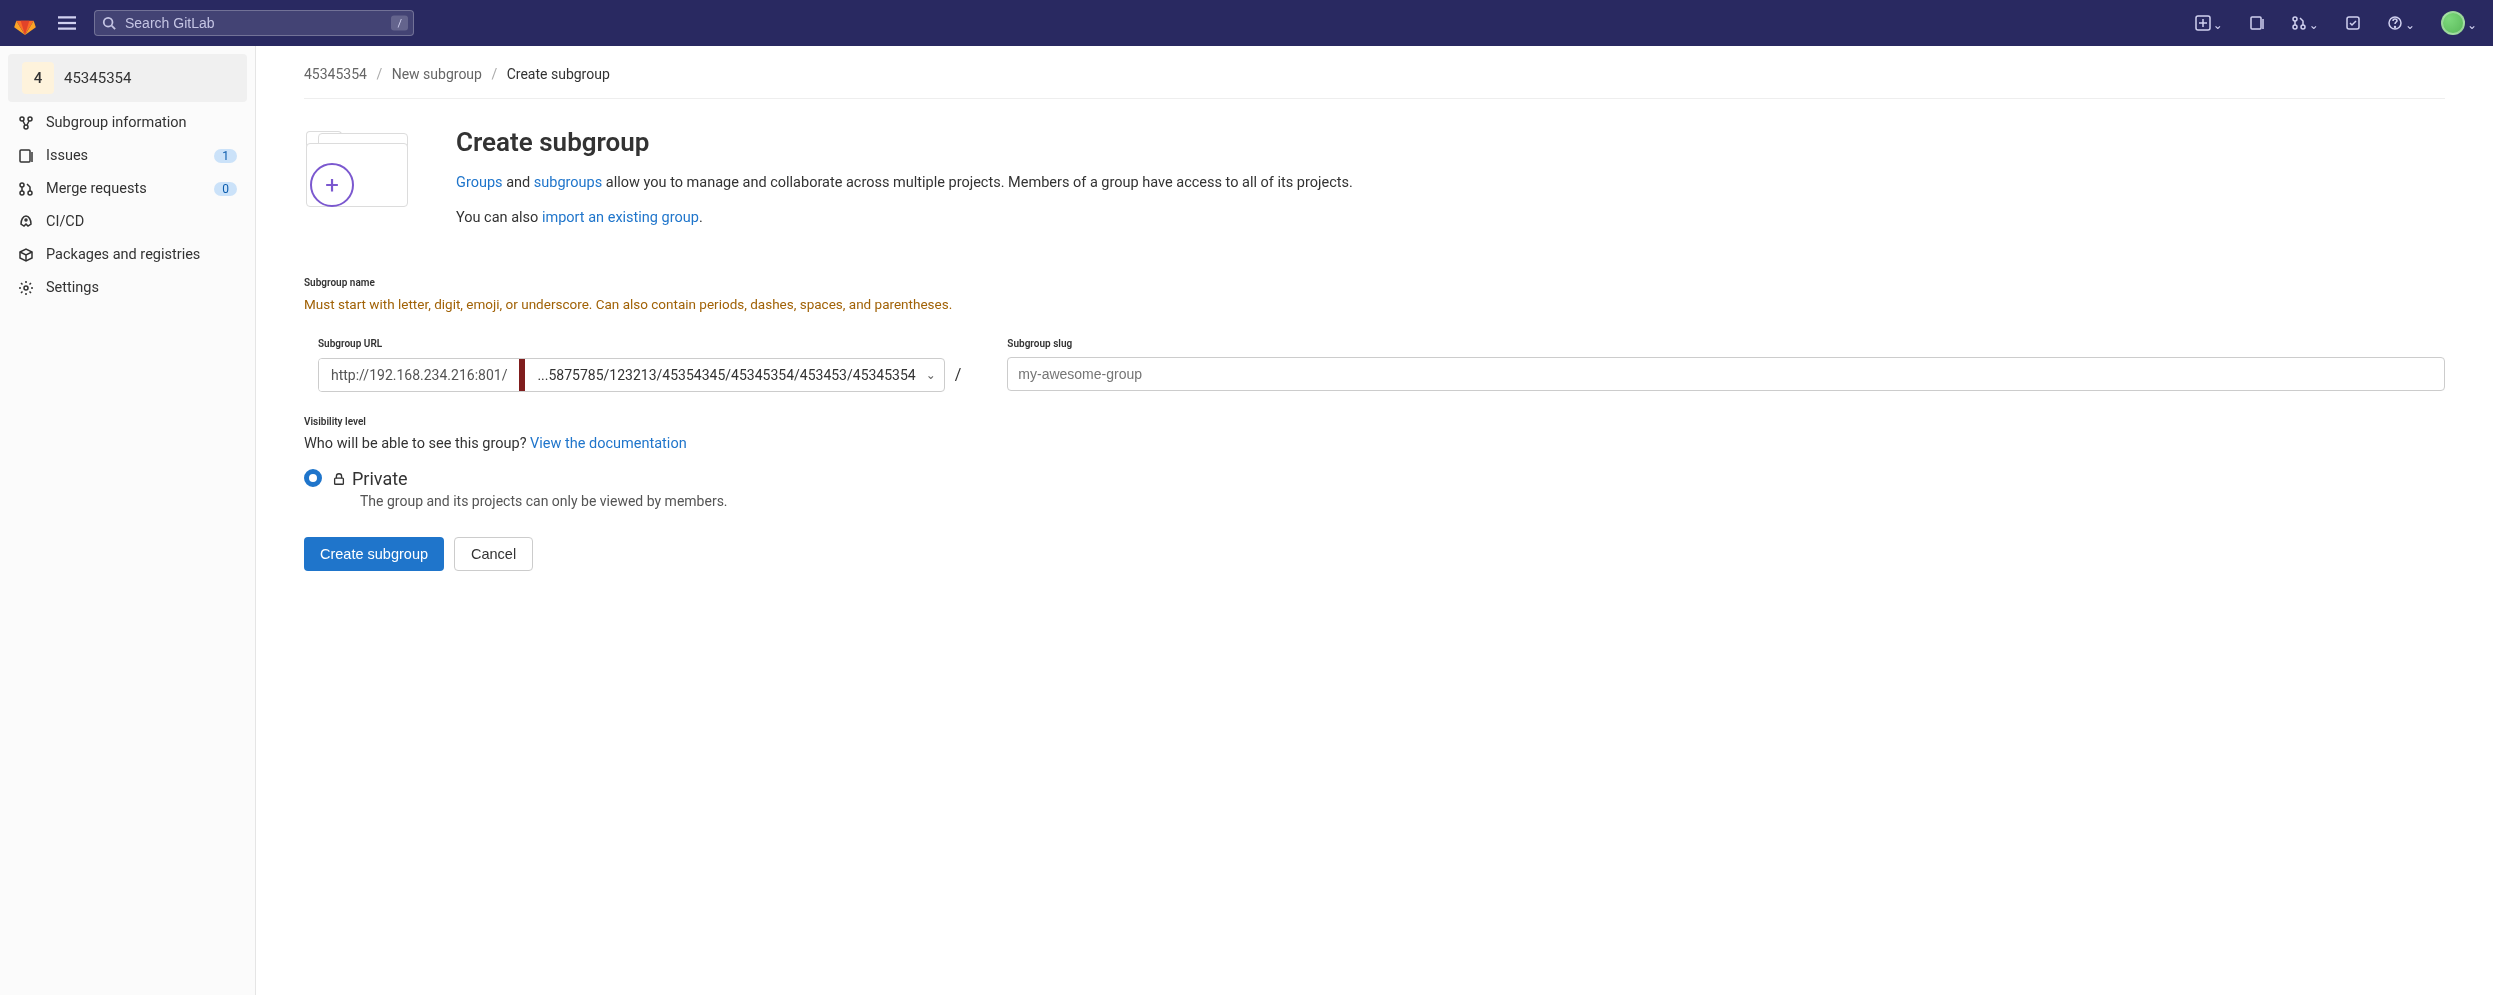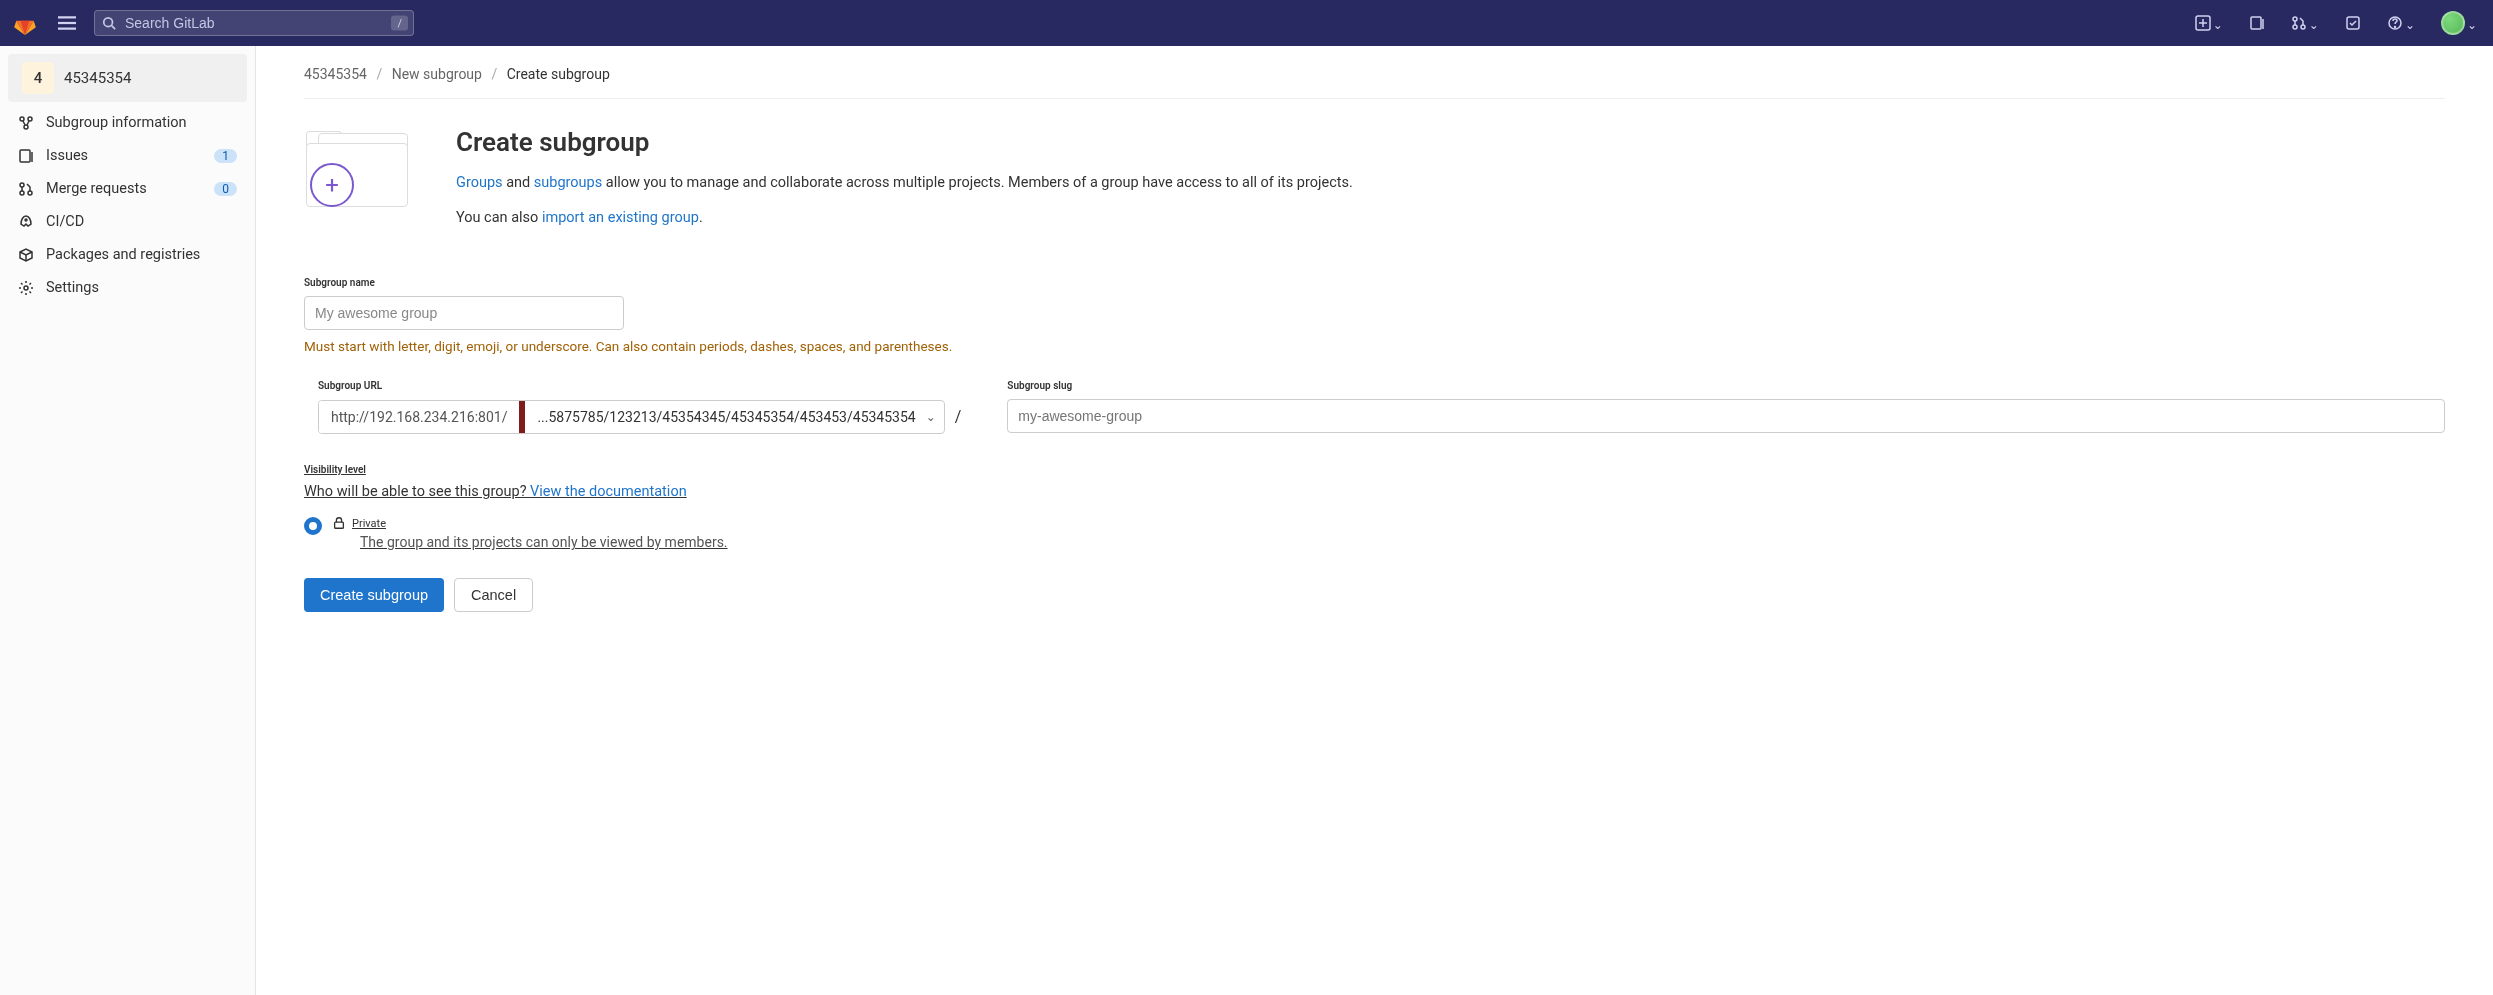--- a/index.html
+++ b/index.html
@@ -52,26 +52,26 @@
 .url-row { margin-top: 26px; display:flex; gap: 36px; align-items:flex-start; }
 .url-left { flex: 0 0 600px; margin-left: 14px; }
 .url-input-group { display:flex; border:1px solid #ccc; border-radius:4px; overflow:hidden; }
 .url-prefix { padding:8px 12px; background:#fff; border-right:6px solid #7f1d1d; font-size:14px; color:#555; white-space:nowrap; }
 .url-path { flex:1; padding:8px 28px 8px 12px; font-size:14px; color:#333; white-space:nowrap; overflow:hidden; position:relative; }
 .url-path .chev-d { position:absolute; right:8px; top:50%; transform:translateY(-50%); color:#666; font-size:12px; }
 .slash { padding:8px 10px; font-size:16px; color:#333; }
 .slug-col { flex:1; }
 .slug-input { width:100%; padding:8px 10px; border:1px solid #ccc; border-radius:4px; font-size:14px; }
 
-.visibility { margin-top: 30px; text-decoration: underline; }
+.visibility { margin-top: 24px; }
 .visibility .desc { font-size:14.5px; margin-top:8px; }
 .visibility .desc a { color:#1f75cb; text-decoration:none; }
 .radio-row { margin-top:16px; display:flex; align-items:flex-start; gap:10px; }
 .radio { appearance:none; width:18px; height:18px; border-radius:50%; border:5px solid #1f75cb; background:#fff; margin-top:1px; }
-.radio-label { font-size:11px; display:flex; align-items:center; gap:6px; }
+.radio-label { font-size:18px; display:flex; align-items:center; gap:6px; }
 .radio-sub { font-size:14px; color:#555; margin-left:28px; margin-top:4px; }
 
 .buttons { margin-top:28px; display:flex; gap:10px; }
 .btn-primary { background:#1f75cb; color:#fff; border:none; padding:8px 16px; font-size:14.5px; border-radius:4px; cursor:pointer; }
 .btn-secondary { background:#fff; color:#333; border:1px solid #ccc; padding:8px 16px; font-size:14.5px; border-radius:4px; cursor:pointer; }
 
 svg { display:block; }
 </style>
 </head>
 <body>
@@ -237,21 +237,20 @@
           <a href="#">Groups</a><span> and </span><a href="#">subgroups</a><span> allow you to manage and collaborate across multiple projects. Members of a group have access to all of its projects.</span>
         </p>
         <p>
           <span>You can also </span><a href="#">import an existing group</a><span>.</span>
         </p>
       </div>
     </div>
 
     <div class="form">
       <label class="form-label">Subgroup name</label>
-      <input class="input" placeholder="My awesome group" style="">
       <div class="help">Must start with letter, digit, emoji, or underscore. Can also contain periods, dashes, spaces, and parentheses.</div>
 
       <div class="url-row">
         <div class="url-left">
           <label class="form-label">Subgroup URL</label>
           <div style="display:flex;align-items:center;">
           <div class="url-input-group" style="flex:1;">
             <div class="url-prefix">http://192.168.234.216:801/</div>
             <div class="url-path">
               <span>...5875785/123213/45354345/45345354/453453/45345354</span>

